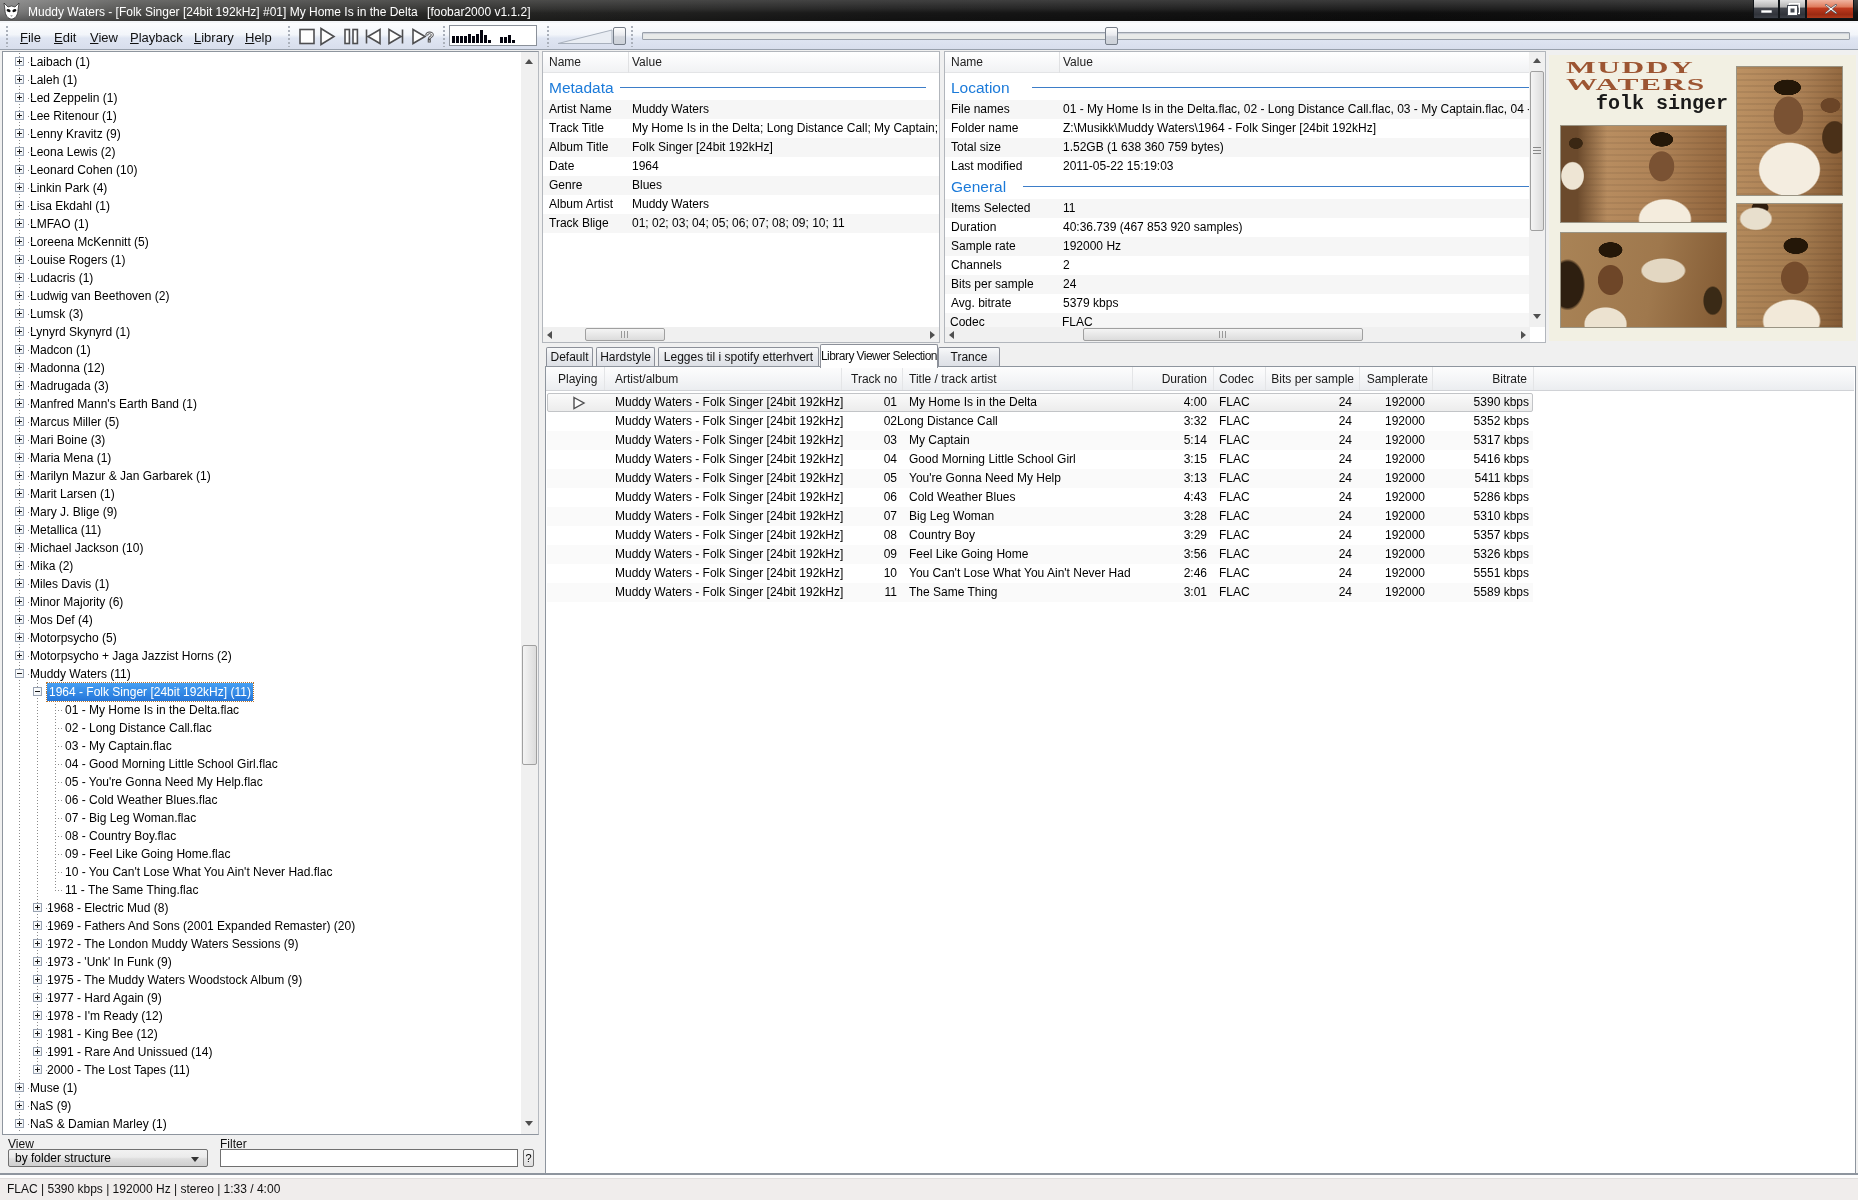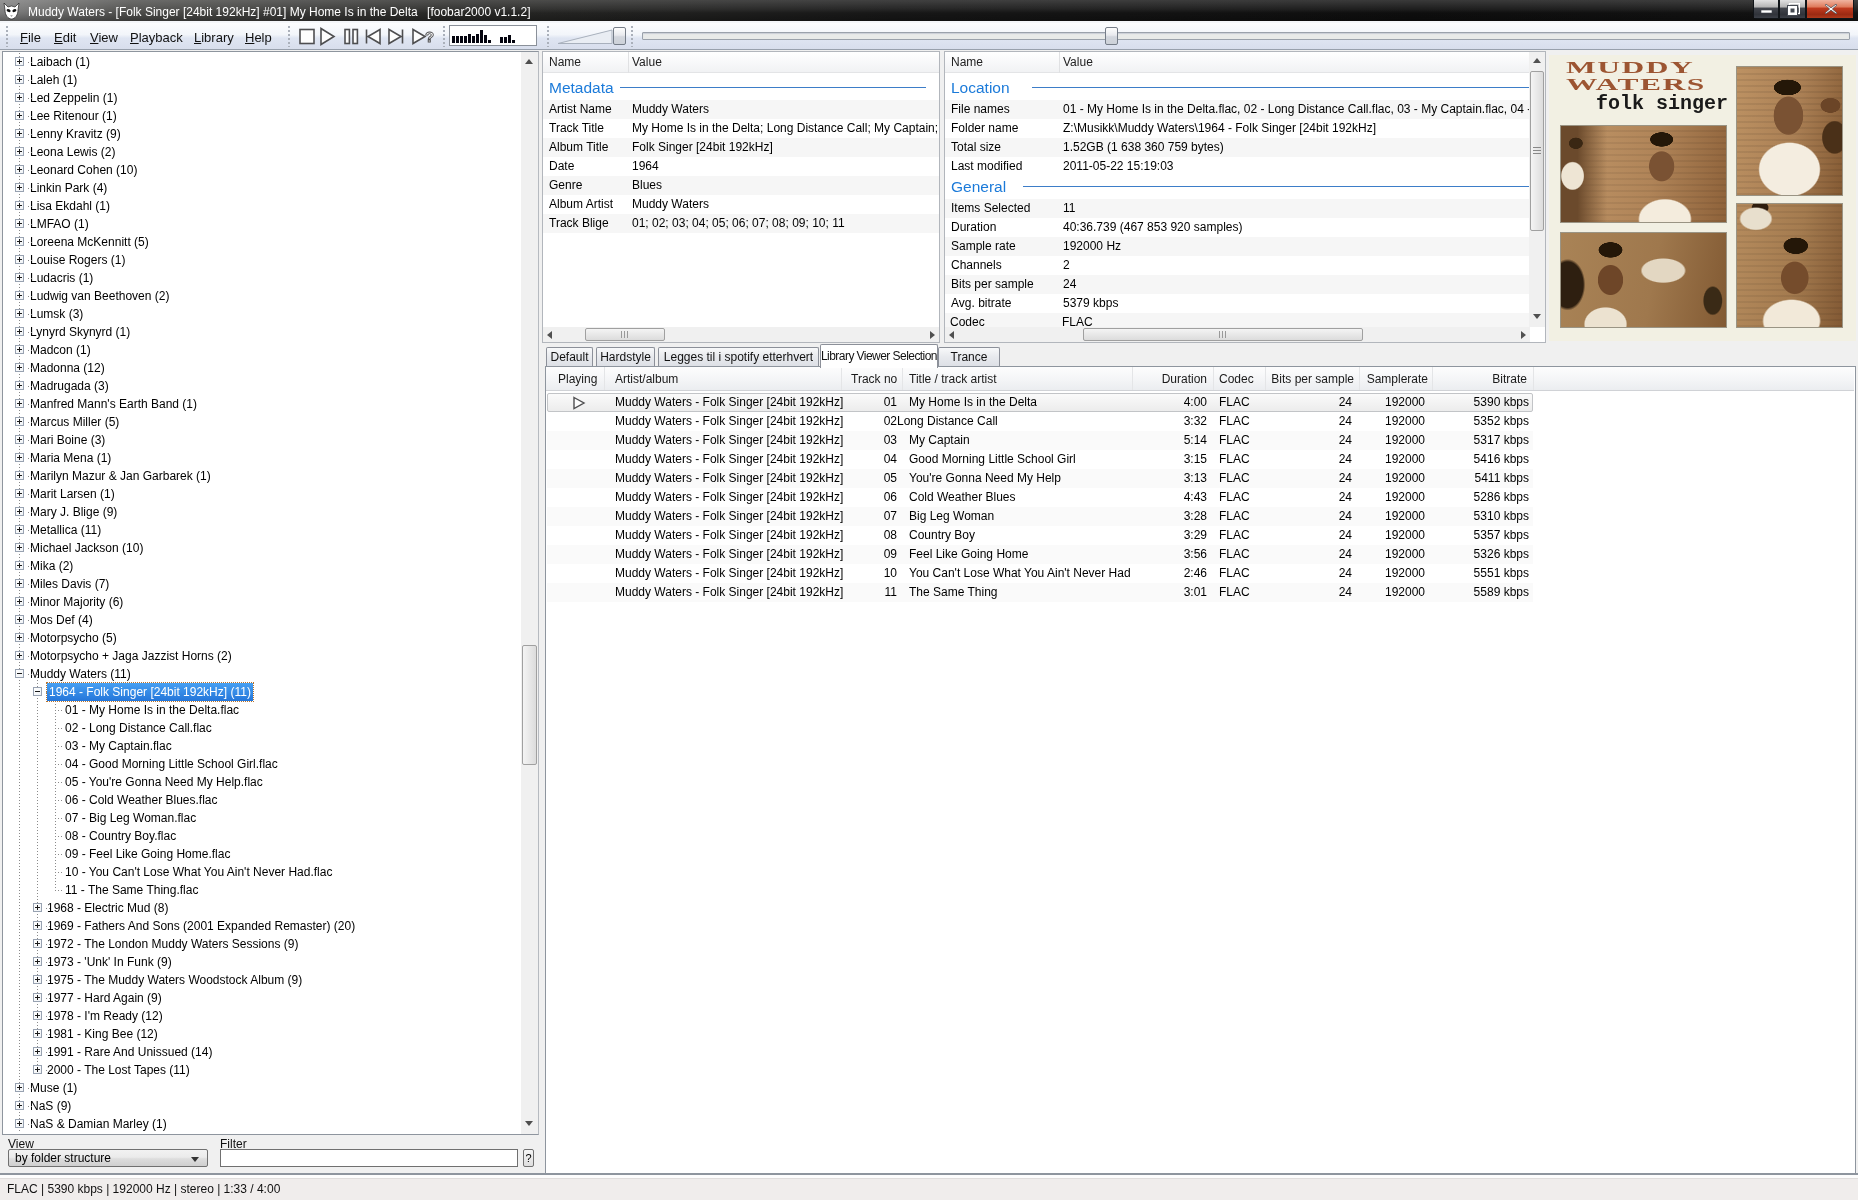--- a/index.html
+++ b/index.html
@@ -420,21 +420,21 @@
     </div>
     <div class="trow" style="left:0;top:504px">
       <span style="position:absolute;left:27px" class="">Mika (2)</span>
       <span class="pbox" style="left:12px">
         <span class="h"></span>
         <span class="v"></span>
       </span>
       <span class="doth" style="left:25px;top:9px;width:4px"></span>
     </div>
     <div class="trow" style="left:0;top:522px">
-      <span style="position:absolute;left:27px" class="">Miles Davis (7)</span>
+      <span style="position:absolute;left:27px" class="">Miles Davis (1)</span>
       <span class="pbox" style="left:12px">
         <span class="h"></span>
         <span class="v"></span>
       </span>
       <span class="doth" style="left:25px;top:9px;width:4px"></span>
     </div>
     <div class="trow" style="left:0;top:540px">
       <span style="position:absolute;left:27px" class="">Minor Majority (6)</span>
       <span class="pbox" style="left:12px">
         <span class="h"></span>

